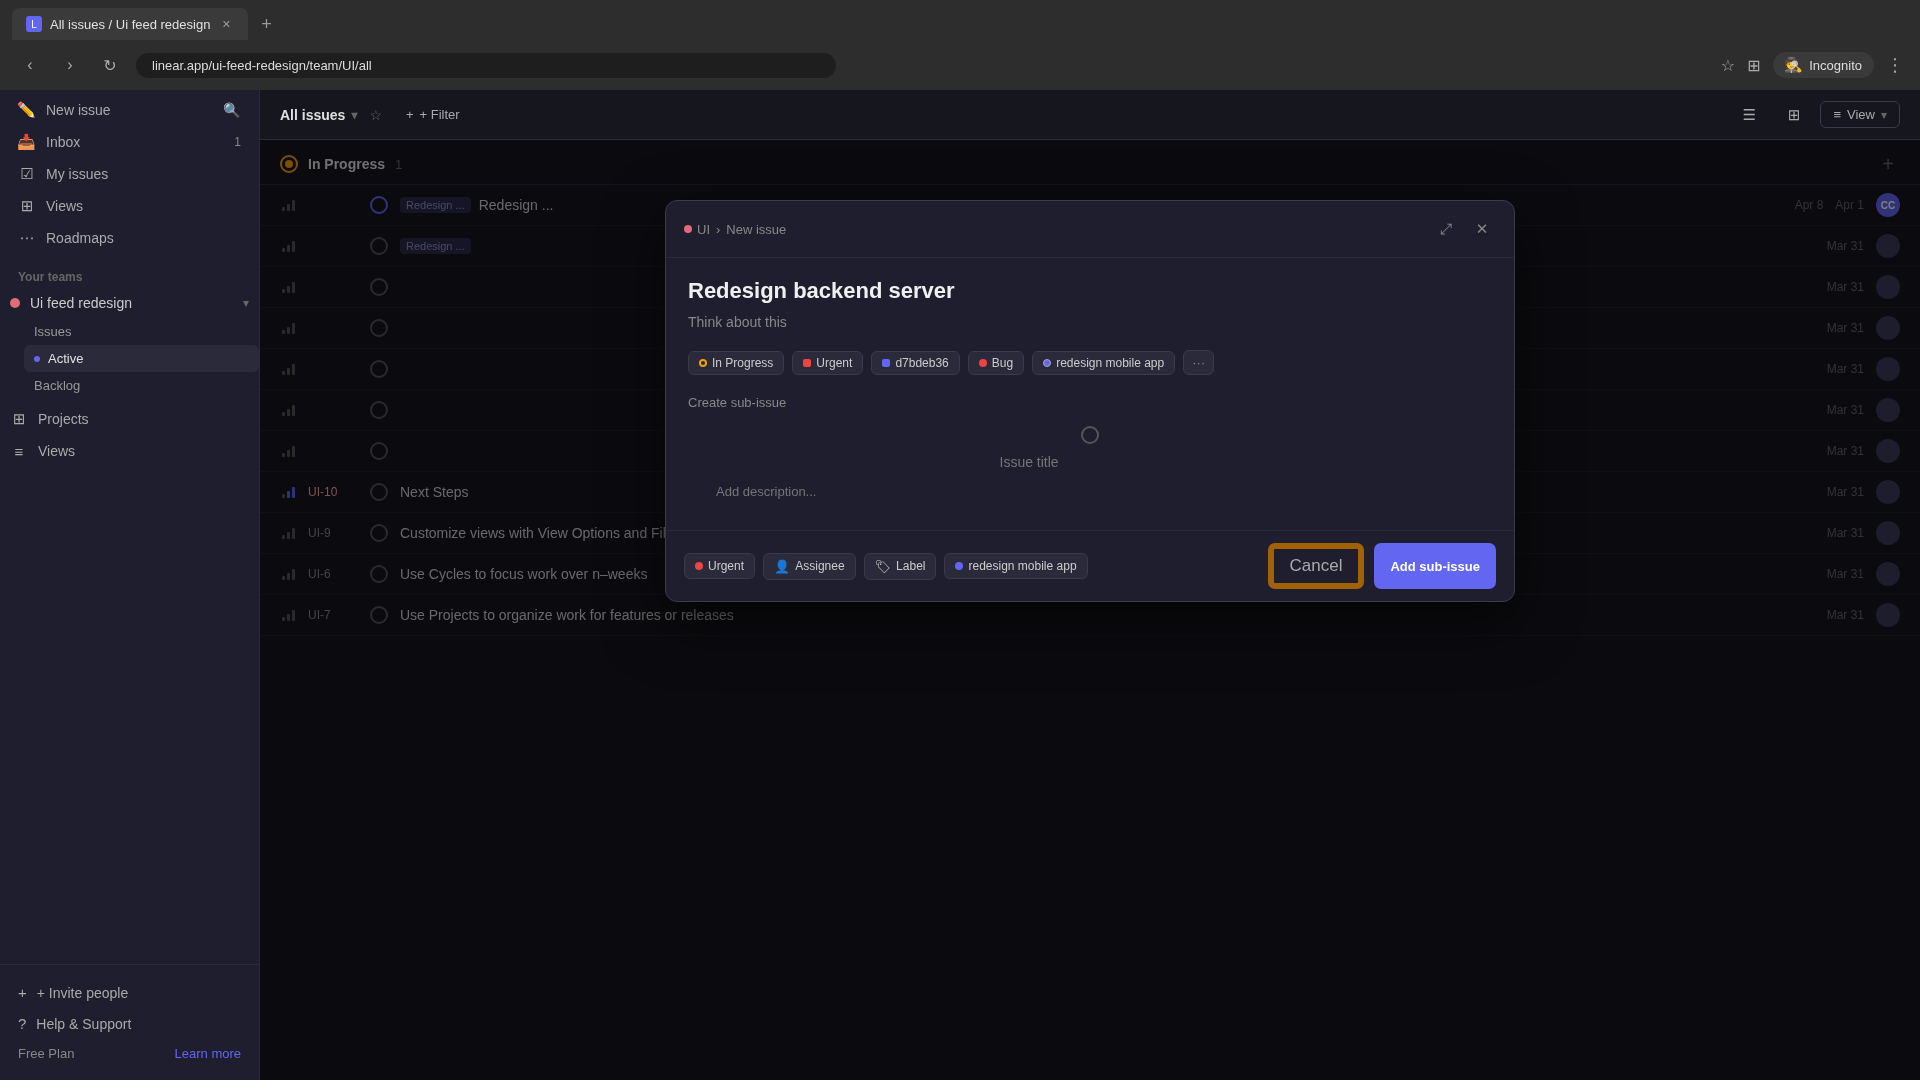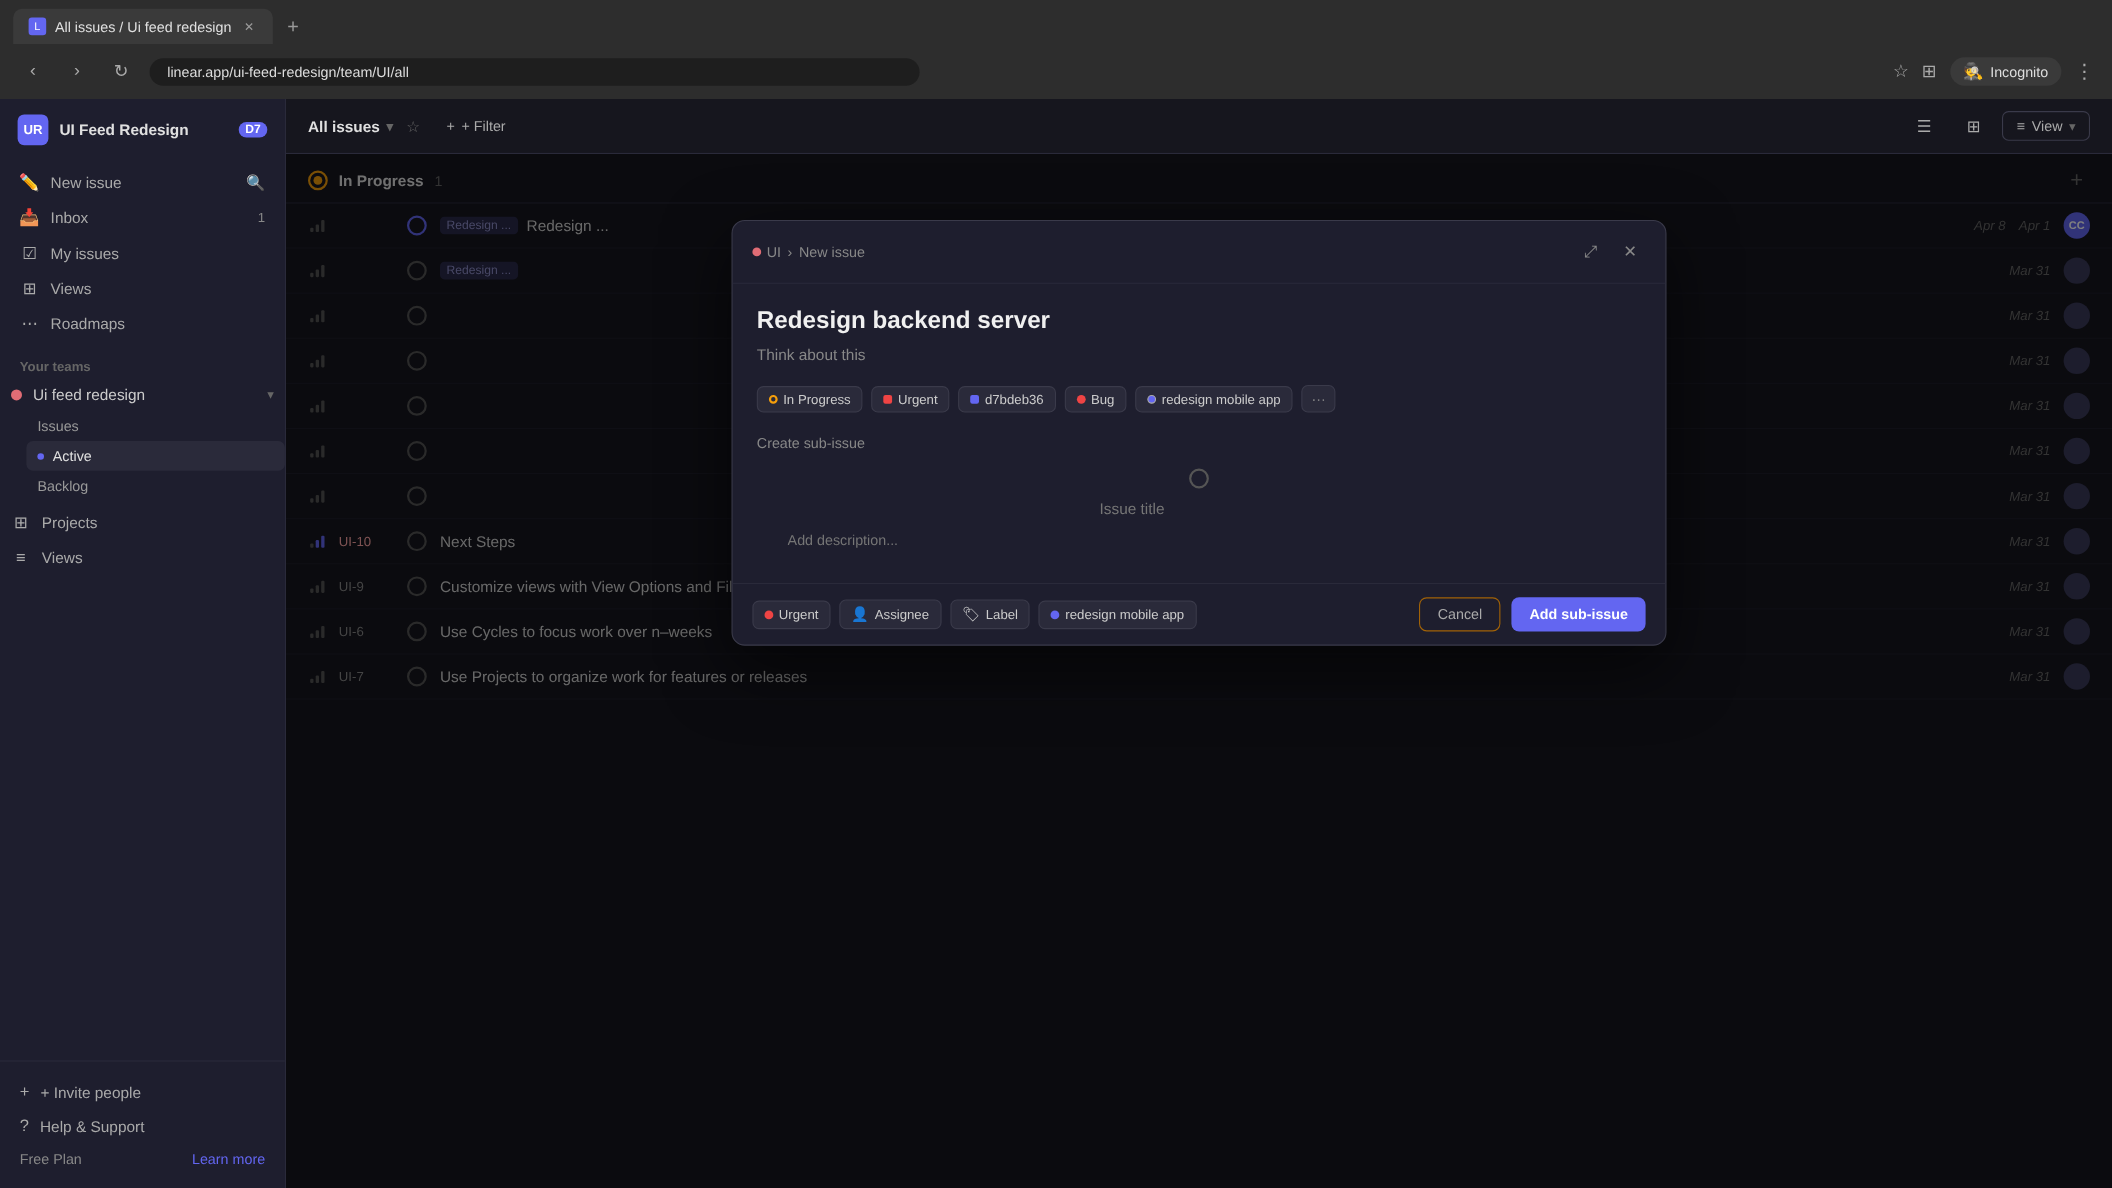--- a/index.html
+++ b/index.html
@@ -425,21 +425,20 @@
     }
     .issue-meta {
       display: flex;
       align-items: center;
       gap: 12px;
       margin-left: auto;
     }
     .issue-date {
       font-size: 12px;
       color: #666;
-      font-style: italic;
     }
     .issue-avatar {
       width: 24px;
       height: 24px;
       border-radius: 50%;
       background: #3a3a5a;
       display: flex;
       align-items: center;
       justify-content: center;
       font-size: 10px;
@@ -636,25 +635,25 @@
     }
     .footer-tag-dot.red { background: #ef4444; }
     .footer-actions {
       margin-left: auto;
       display: flex;
       gap: 10px;
     }
     .cancel-btn {
       padding: 7px 16px;
       border-radius: 7px;
-      font-size: 13px;
+      font-size: 17px;
       color: #aaa;
       cursor: pointer;
       background: transparent;
-      border: 1px solid #a16207;
+      border: 6px solid #a16207;
     }
     .add-sub-btn {
       padding: 7px 16px;
       border-radius: 7px;
       font-size: 13px;
       color: white;
       cursor: pointer;
       background: #6366f1;
       border: none;
       font-weight: 600;
@@ -697,27 +696,20 @@
         <span>Incognito</span>
       </div>
       <span style="color:#aaa;cursor:pointer;font-size:18px;">⋮</span>
     </div>
   </div>
 </div>
 
 <div class="app">
 
   <div class="sidebar">
-    <div class="sidebar-header">
-      <div class="workspace-avatar">
-        <span>UR</span>
-      </div>
-      <span class="workspace-name">UI Feed Redesign</span>
-      <div class="notification-badge">D7</div>
-    </div>
 
     <div class="sidebar-nav">
 
       <div class="sidebar-item">
         <div class="item-icon">✏️</div>
         <span>New issue</span>
         <span style="margin-left:auto;font-size:14px;color:#666;">🔍</span>
       </div>
 
       <div class="sidebar-item">

